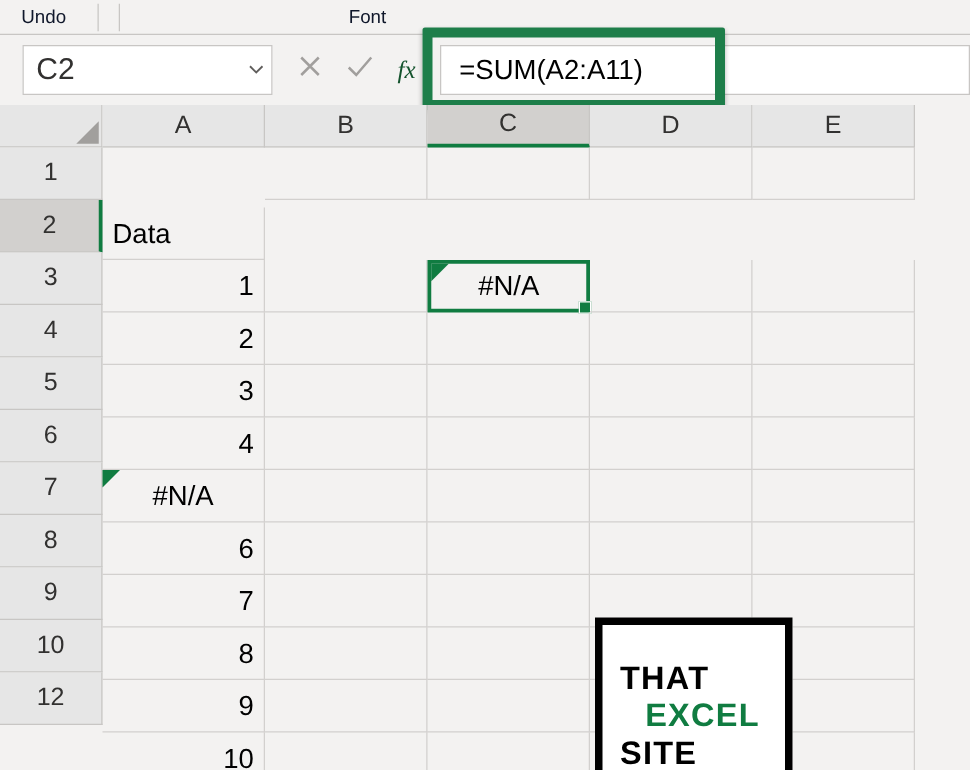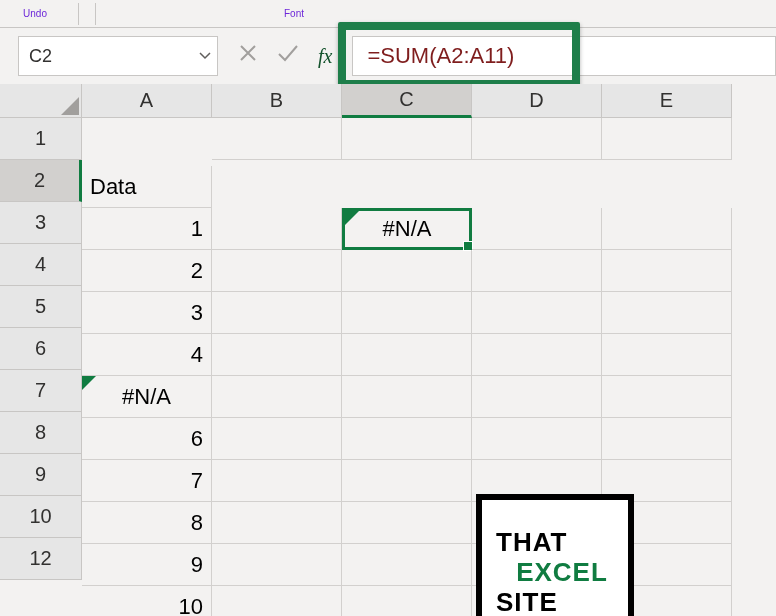--- a/index.html
+++ b/index.html
@@ -15,22 +15,22 @@
       height: 28px;
       background: #f3f2f1;
       border-bottom: 1px solid #c8c6c4;
       display: flex;
       align-items: center;
       font-size: 14px;
       color: #323130;
     }
     .ribbon-group {
       text-align: center;
-      font-size: 10px;
-      color: #6d28d9;
+      font-size: 15px;
+      color: #0f172a;
       position: relative;
     }
     .ribbon-divider {
       width: 1px;
       height: 22px;
       background: #c8c6c4;
       margin: 0 8px;
     }
     .undo-label { width: 70px; }
     .clipboard-label { width: 300px; }
@@ -46,21 +46,21 @@
     }
     .name-box {
       width: 200px;
       height: 40px;
       background: #fff;
       border: 1px solid #c8c6c4;
       display: flex;
       align-items: center;
       justify-content: space-between;
       padding: 0 6px 0 10px;
-      font-size: 18px;
+      font-size: 24px;
       color: #323130;
     }
     .name-box-dropdown {
       color: #605e5c;
       font-size: 12px;
     }
     .formula-actions {
       display: flex;
       align-items: center;
       gap: 18px;
@@ -96,21 +96,21 @@
       box-shadow: 0 2px 4px rgba(0,0,0,0.3);
     }
     .formula-input {
       background: #fff;
       border: 1px solid #c8c6c4;
       height: 40px;
       display: flex;
       align-items: center;
       padding: 0 14px;
       font-size: 22px;
-      color: #7f1d1d;
+      color: #000000;
       width: 100%;
       font-family: 'Segoe UI', Arial, sans-serif;
     }
 
     .grid-area {
       background: #fff;
       position: relative;
     }
     .corner {
       position: absolute;

